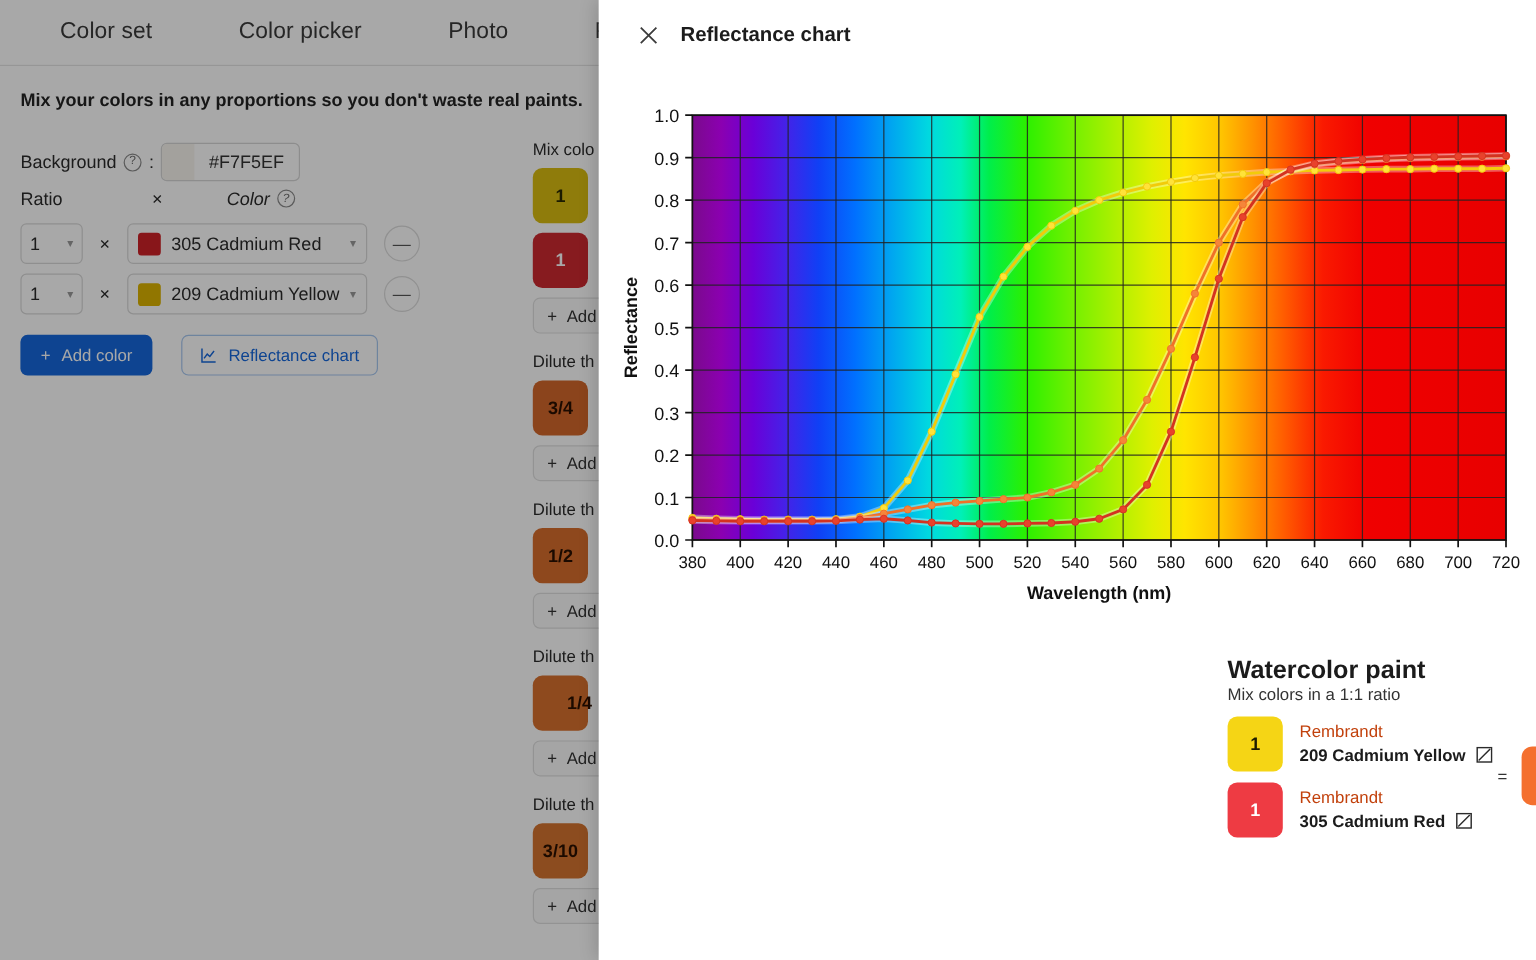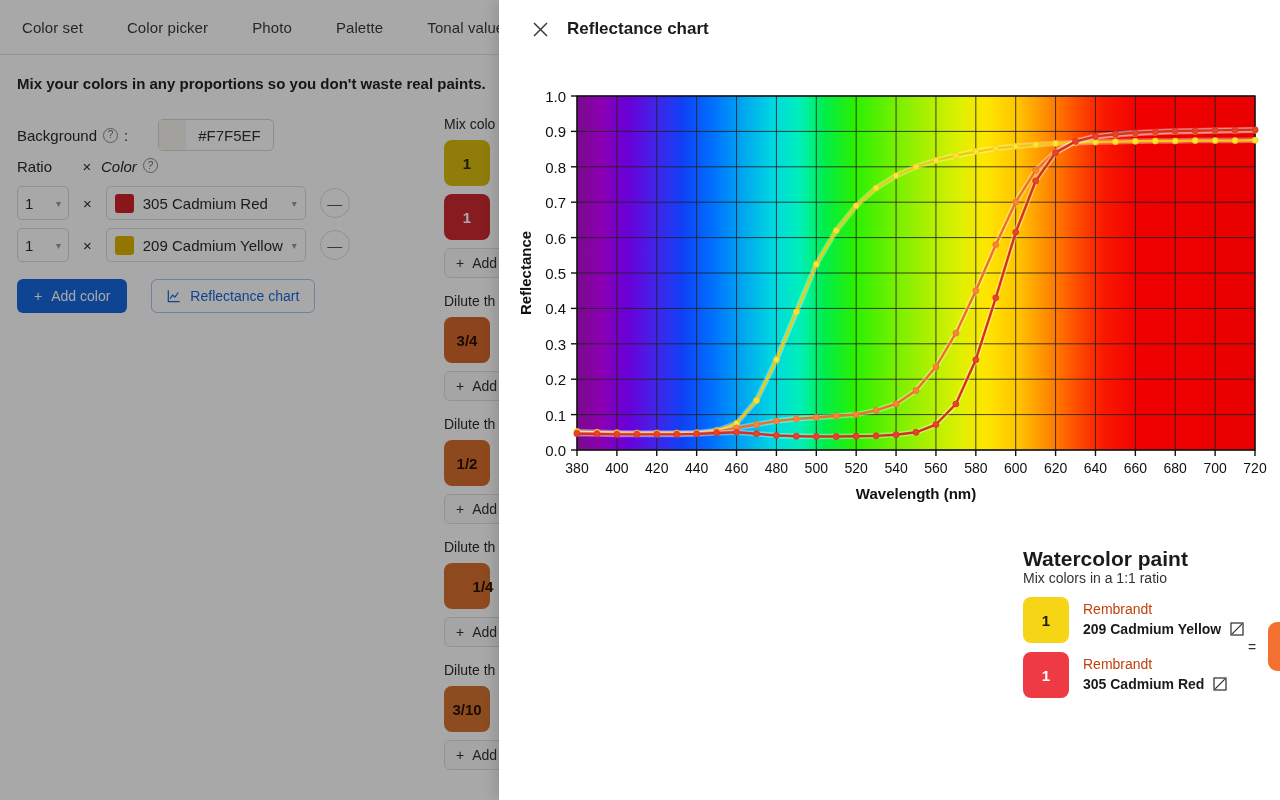--- a/index.html
+++ b/index.html
@@ -22,51 +22,52 @@
     pointer-events: none;
   }
 
   .tabbar {
     position: absolute; left: 0; top: 0; width: 560px; height: 55px;
     display: flex; align-items: center; gap: 0px;
     border-bottom: 1px solid #e4e4e4;
     background: #fff;
   }
   .tab {
-    font-size: 15px; color: #3b3b3b; padding: 0 22px; height: 55px;
+    font-size: 19px; color: #3b3b3b; padding: 0 22px; height: 55px;
     display: flex; align-items: center; white-space: nowrap;
     letter-spacing: .1px;
+    margin-left: 28px;
   }
 
   .bg-headline {
     position: absolute; left: 17px; top: 75px;
     font-size: 15px; font-weight: bold; color: #242424;
   }
 
   .bg-row-bg {
     position: absolute; left: 17px; top: 119px;
     display: flex; align-items: center; gap: 6px;
     font-size: 15px; color: #2b2b2b;
   }
   .q-icon {
     display: inline-flex; align-items: center; justify-content: center;
     width: 15px; height: 15px; border: 1px solid #8a8a8a; border-radius: 50%;
     font-size: 10px; color: #6e6e6e; line-height: 1;
   }
   .hexbox {
-    margin-left: 24px; display: flex; align-items: center;
+    margin-left: 0; display: flex; align-items: center;
     border: 1px solid #d7d7d7; border-radius: 5px; height: 32px;
     background: #fff; overflow: hidden;
   }
   .hexbox .sw { width: 27px; height: 30px; background: #f7f5ef; }
   .hexbox .val { font-size: 15px; color: #333; padding: 0 12px; }
 
   .bg-labels {
     position: absolute; left: 17px; top: 158px;
-    display: flex; align-items: center; font-size: 15px; color: #2b2b2b;
+    display: flex; align-items: center; font-size: 15px; color: #2b2b2b; gap: 44px;
   }
   .bg-labels .l1 { width: 56px; }
   .bg-labels .x { width: 28px; text-align: center; }
   .bg-labels .l2 { display: flex; align-items: flex-start; gap: 6px; font-style: italic; }
 
   .mixrow {
     position: absolute; left: 17px;
     display: flex; align-items: center; gap: 14px;
   }
   .sel-ratio {

